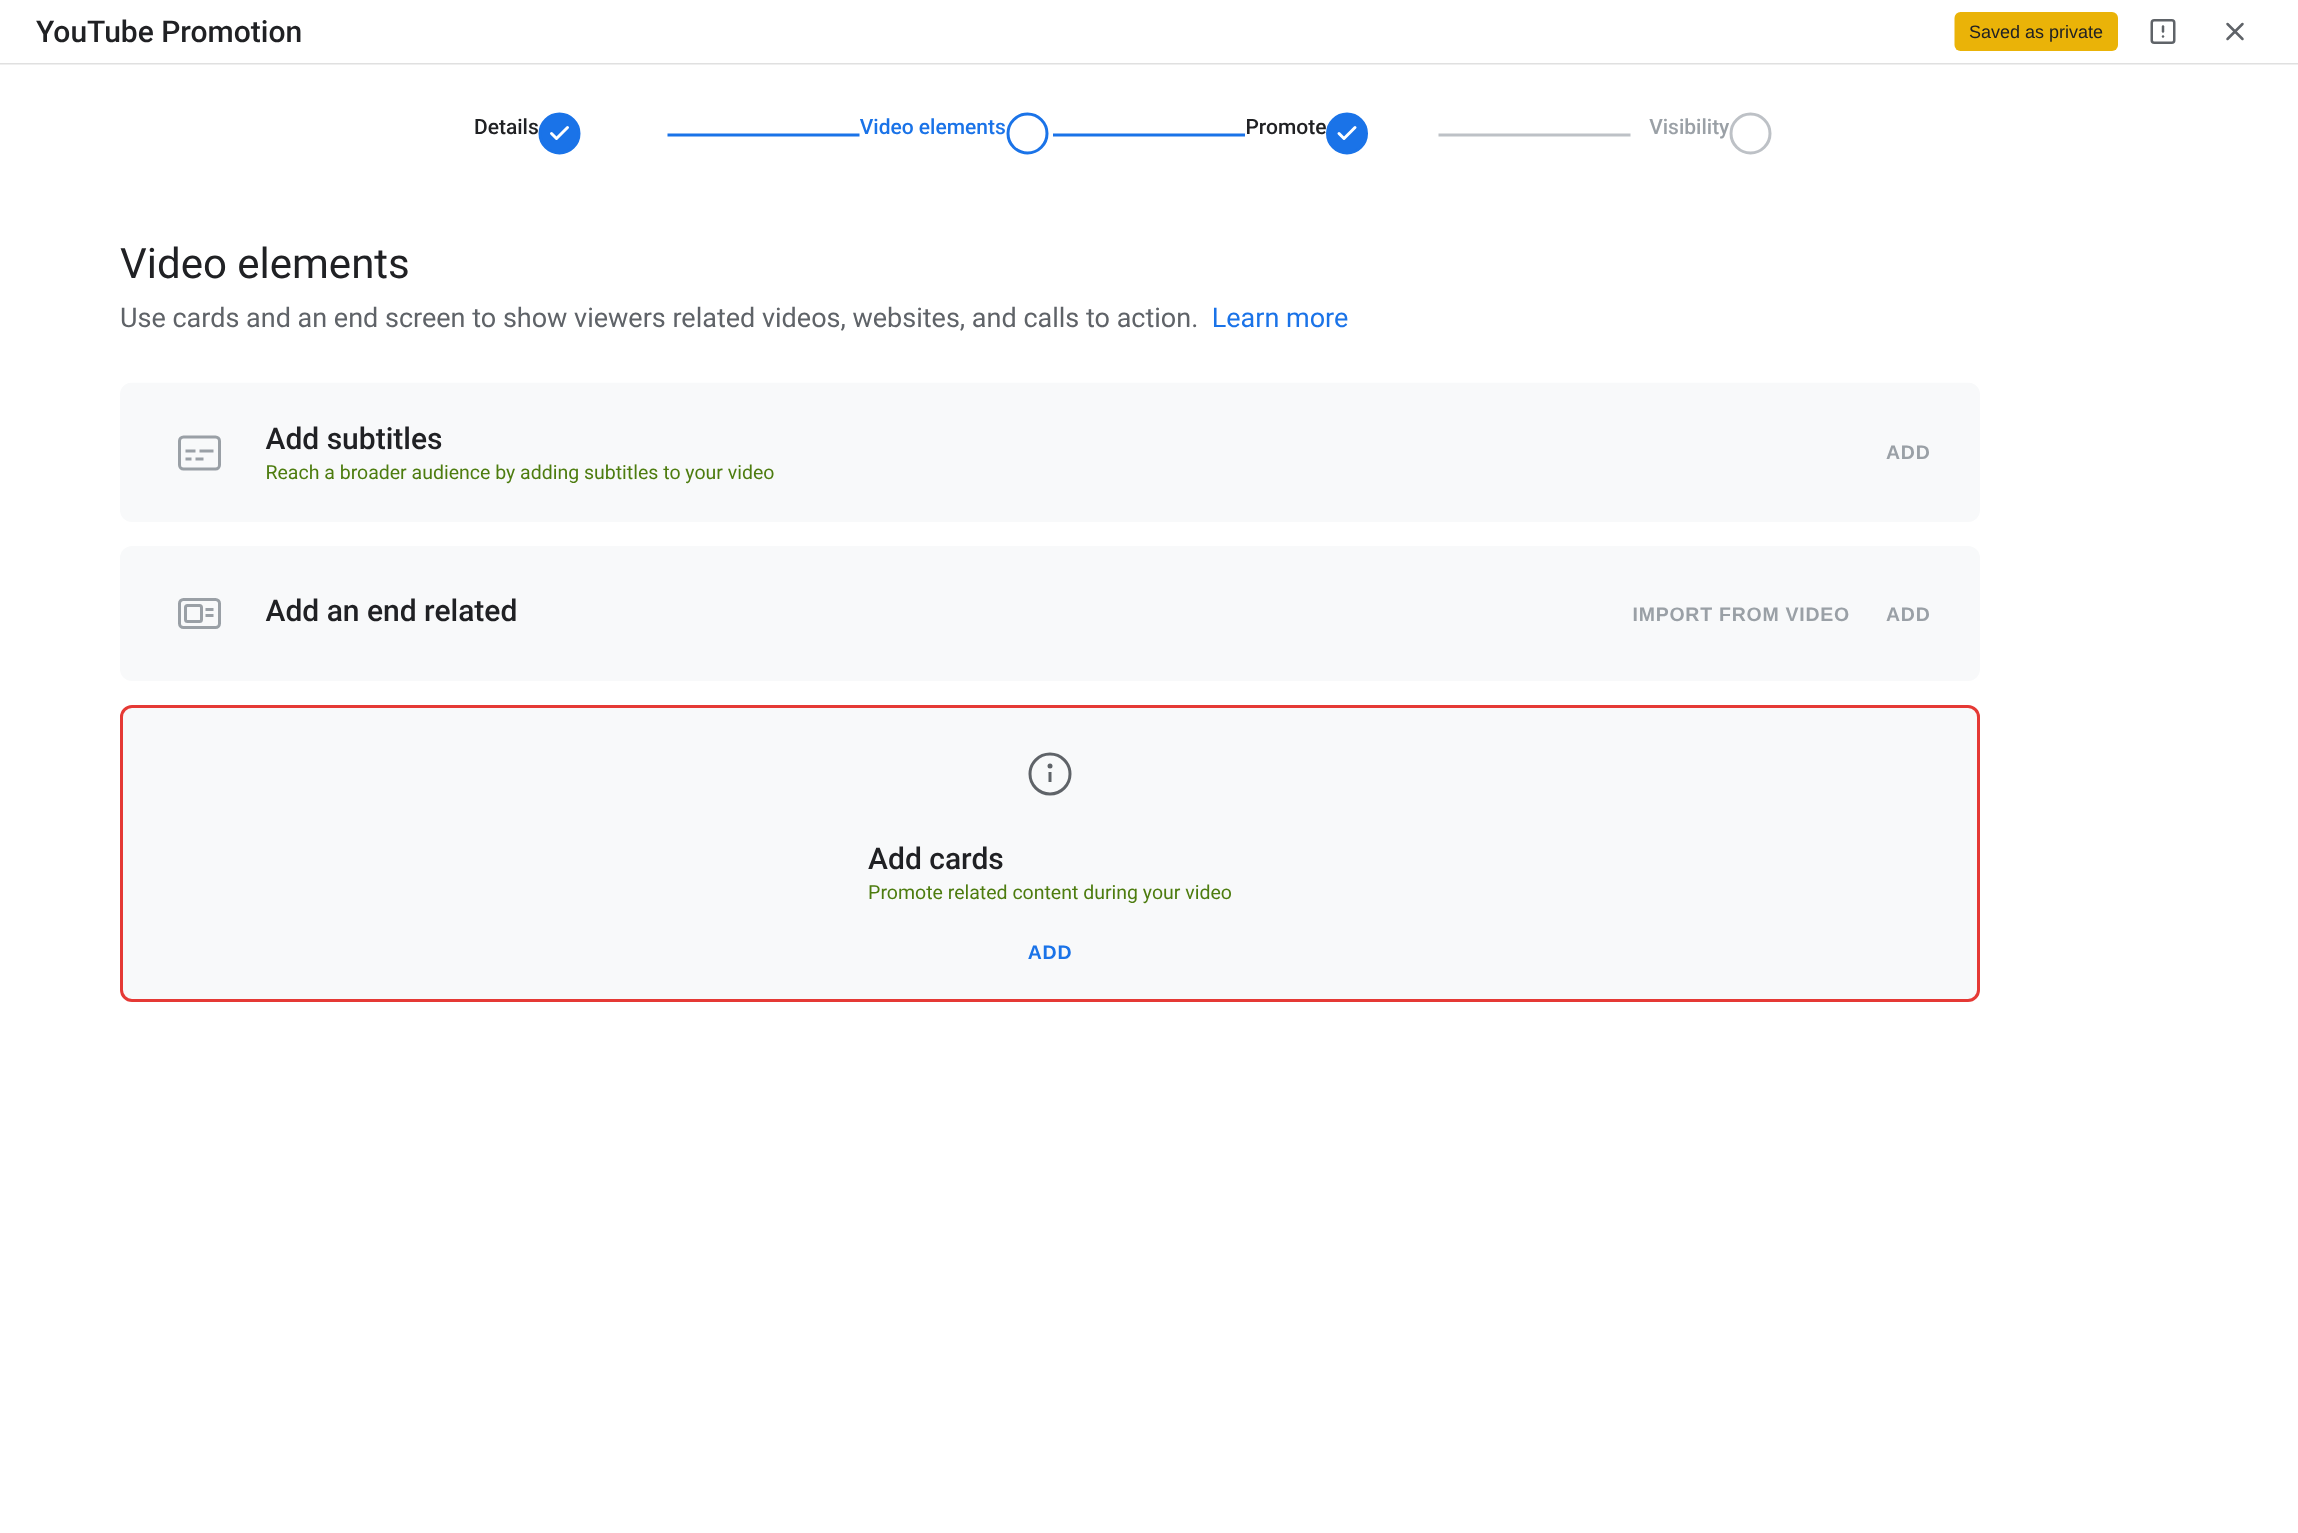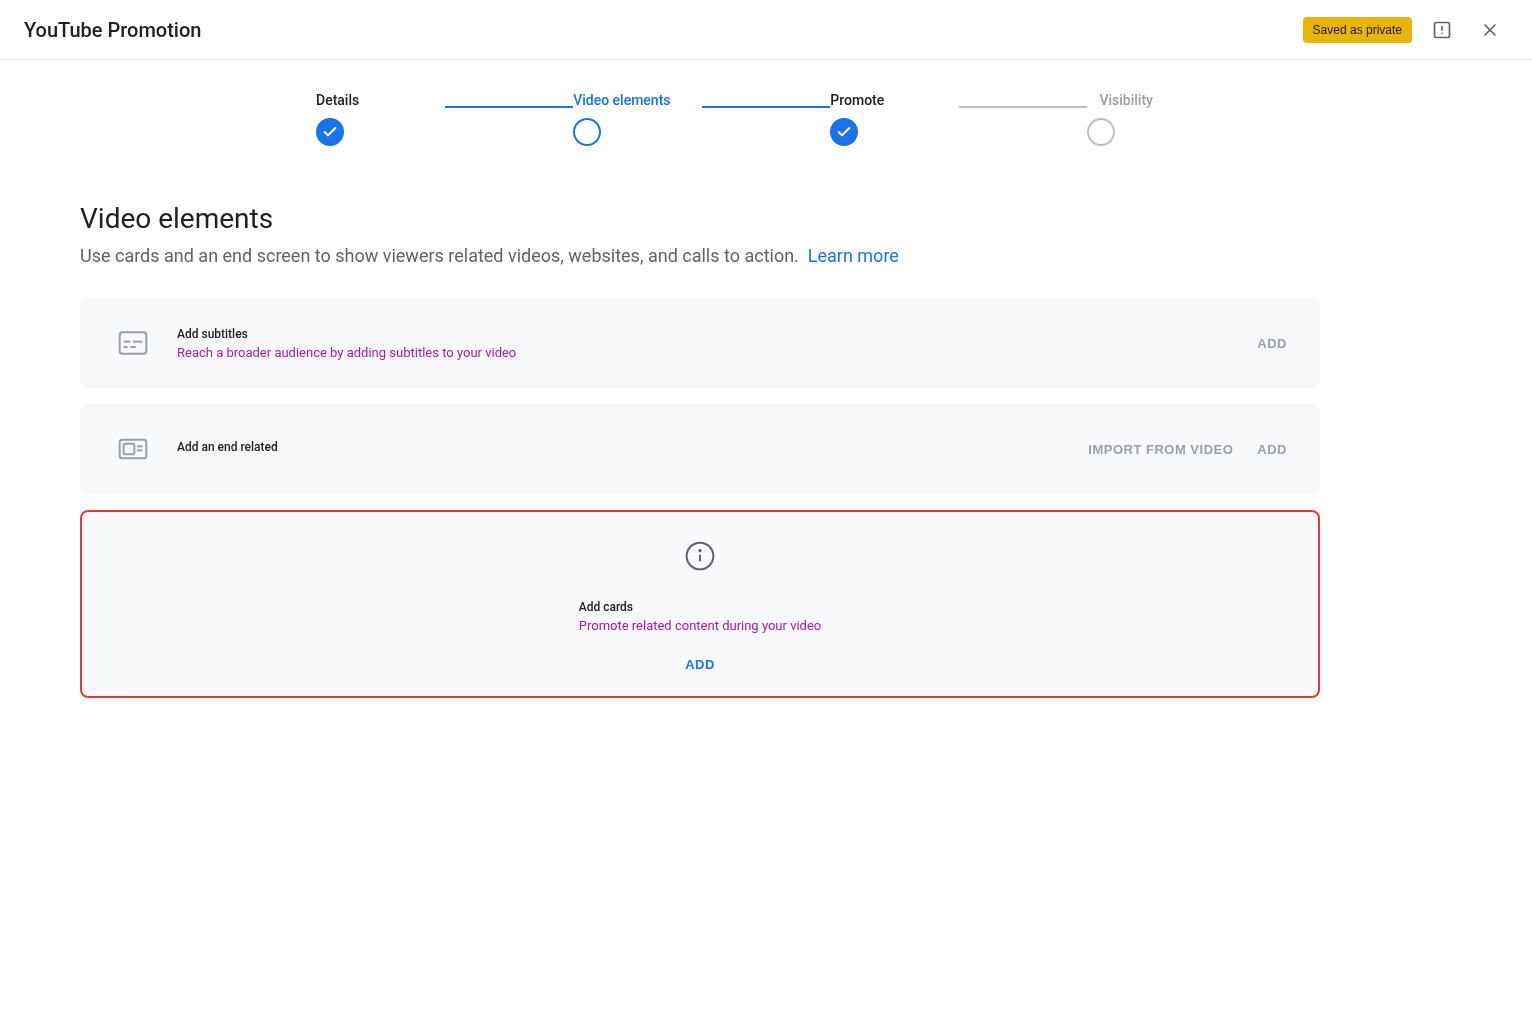--- a/index.html
+++ b/index.html
@@ -11,21 +11,21 @@
       min-height: 1022px;
       overflow: hidden;
     }
 
     
     .header {
       display: flex;
       align-items: center;
       justify-content: space-between;
       padding: 0 24px;
-      height: 60px;
+      height: 43px;
       border-bottom: 1px solid #e0e0e0;
     }
     .header-title {
       font-size: 20px;
       font-weight: 500;
       color: #202124;
     }
     .header-right {
       display: flex;
       align-items: center;
@@ -63,22 +63,22 @@
       position: relative;
     }
     .stepper {
       display: flex;
       align-items: center;
       width: 900px;
       position: relative;
     }
     .step {
       display: flex;
-      flex-direction: column;
-      align-items: flex-start;
+      flex-direction: row;
+      align-items: flex-end;
       position: relative;
       flex: 1;
     }
     .step-label {
       font-size: 14px;
       margin-bottom: 10px;
       font-weight: 500;
     }
     .step-label.active { color: #1a73e8; }
     .step-label.completed { color: #202124; }
@@ -163,28 +163,28 @@
       flex-shrink: 0;
       display: flex;
       align-items: center;
       justify-content: center;
       color: #5f6368;
     }
     .card-body {
       flex: 1;
     }
     .card-title {
-      font-size: 12px;
+      font-size: 20px;
       font-weight: 500;
       color: #202124;
       margin-bottom: 4px;
     }
     .card-subtitle {
       font-size: 13px;
-      color: #a21caf;
+      color: #4d7c0f;
     }
     .card-actions {
       display: flex;
       align-items: flex-start;
       gap: 24px;
     }
     .action-link {
       font-size: 13px;
       font-weight: 600;
       text-transform: uppercase;

